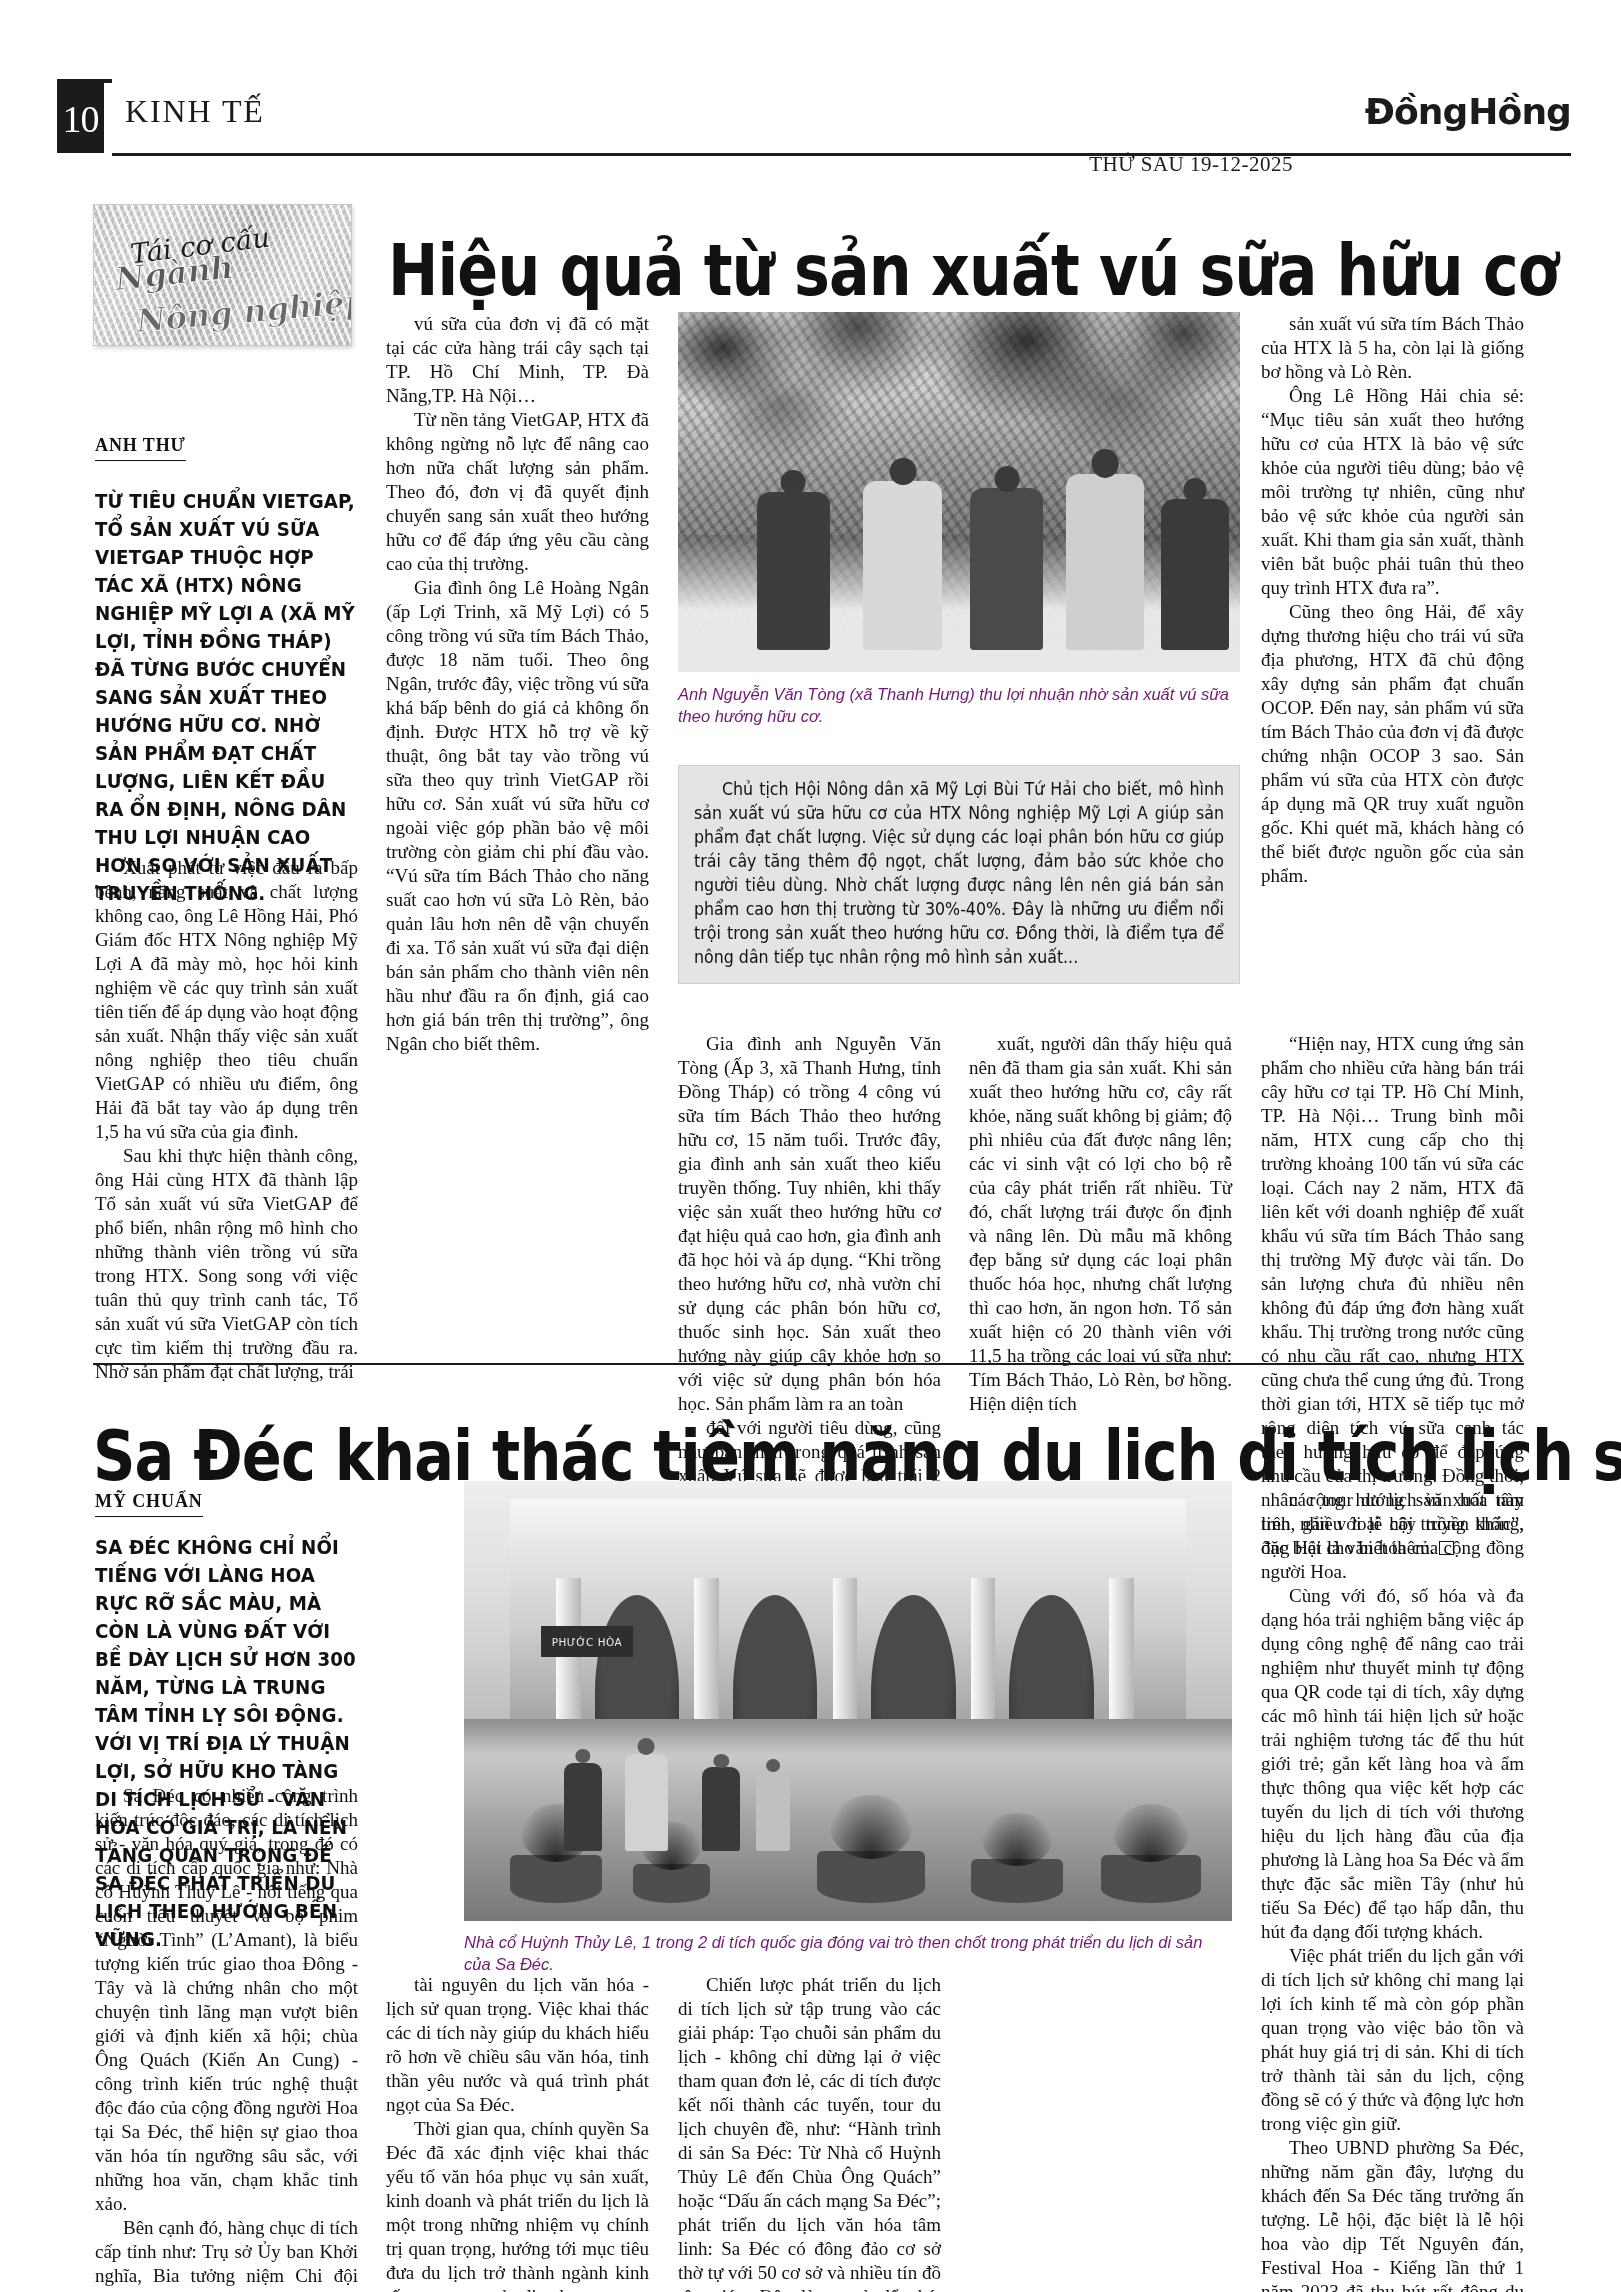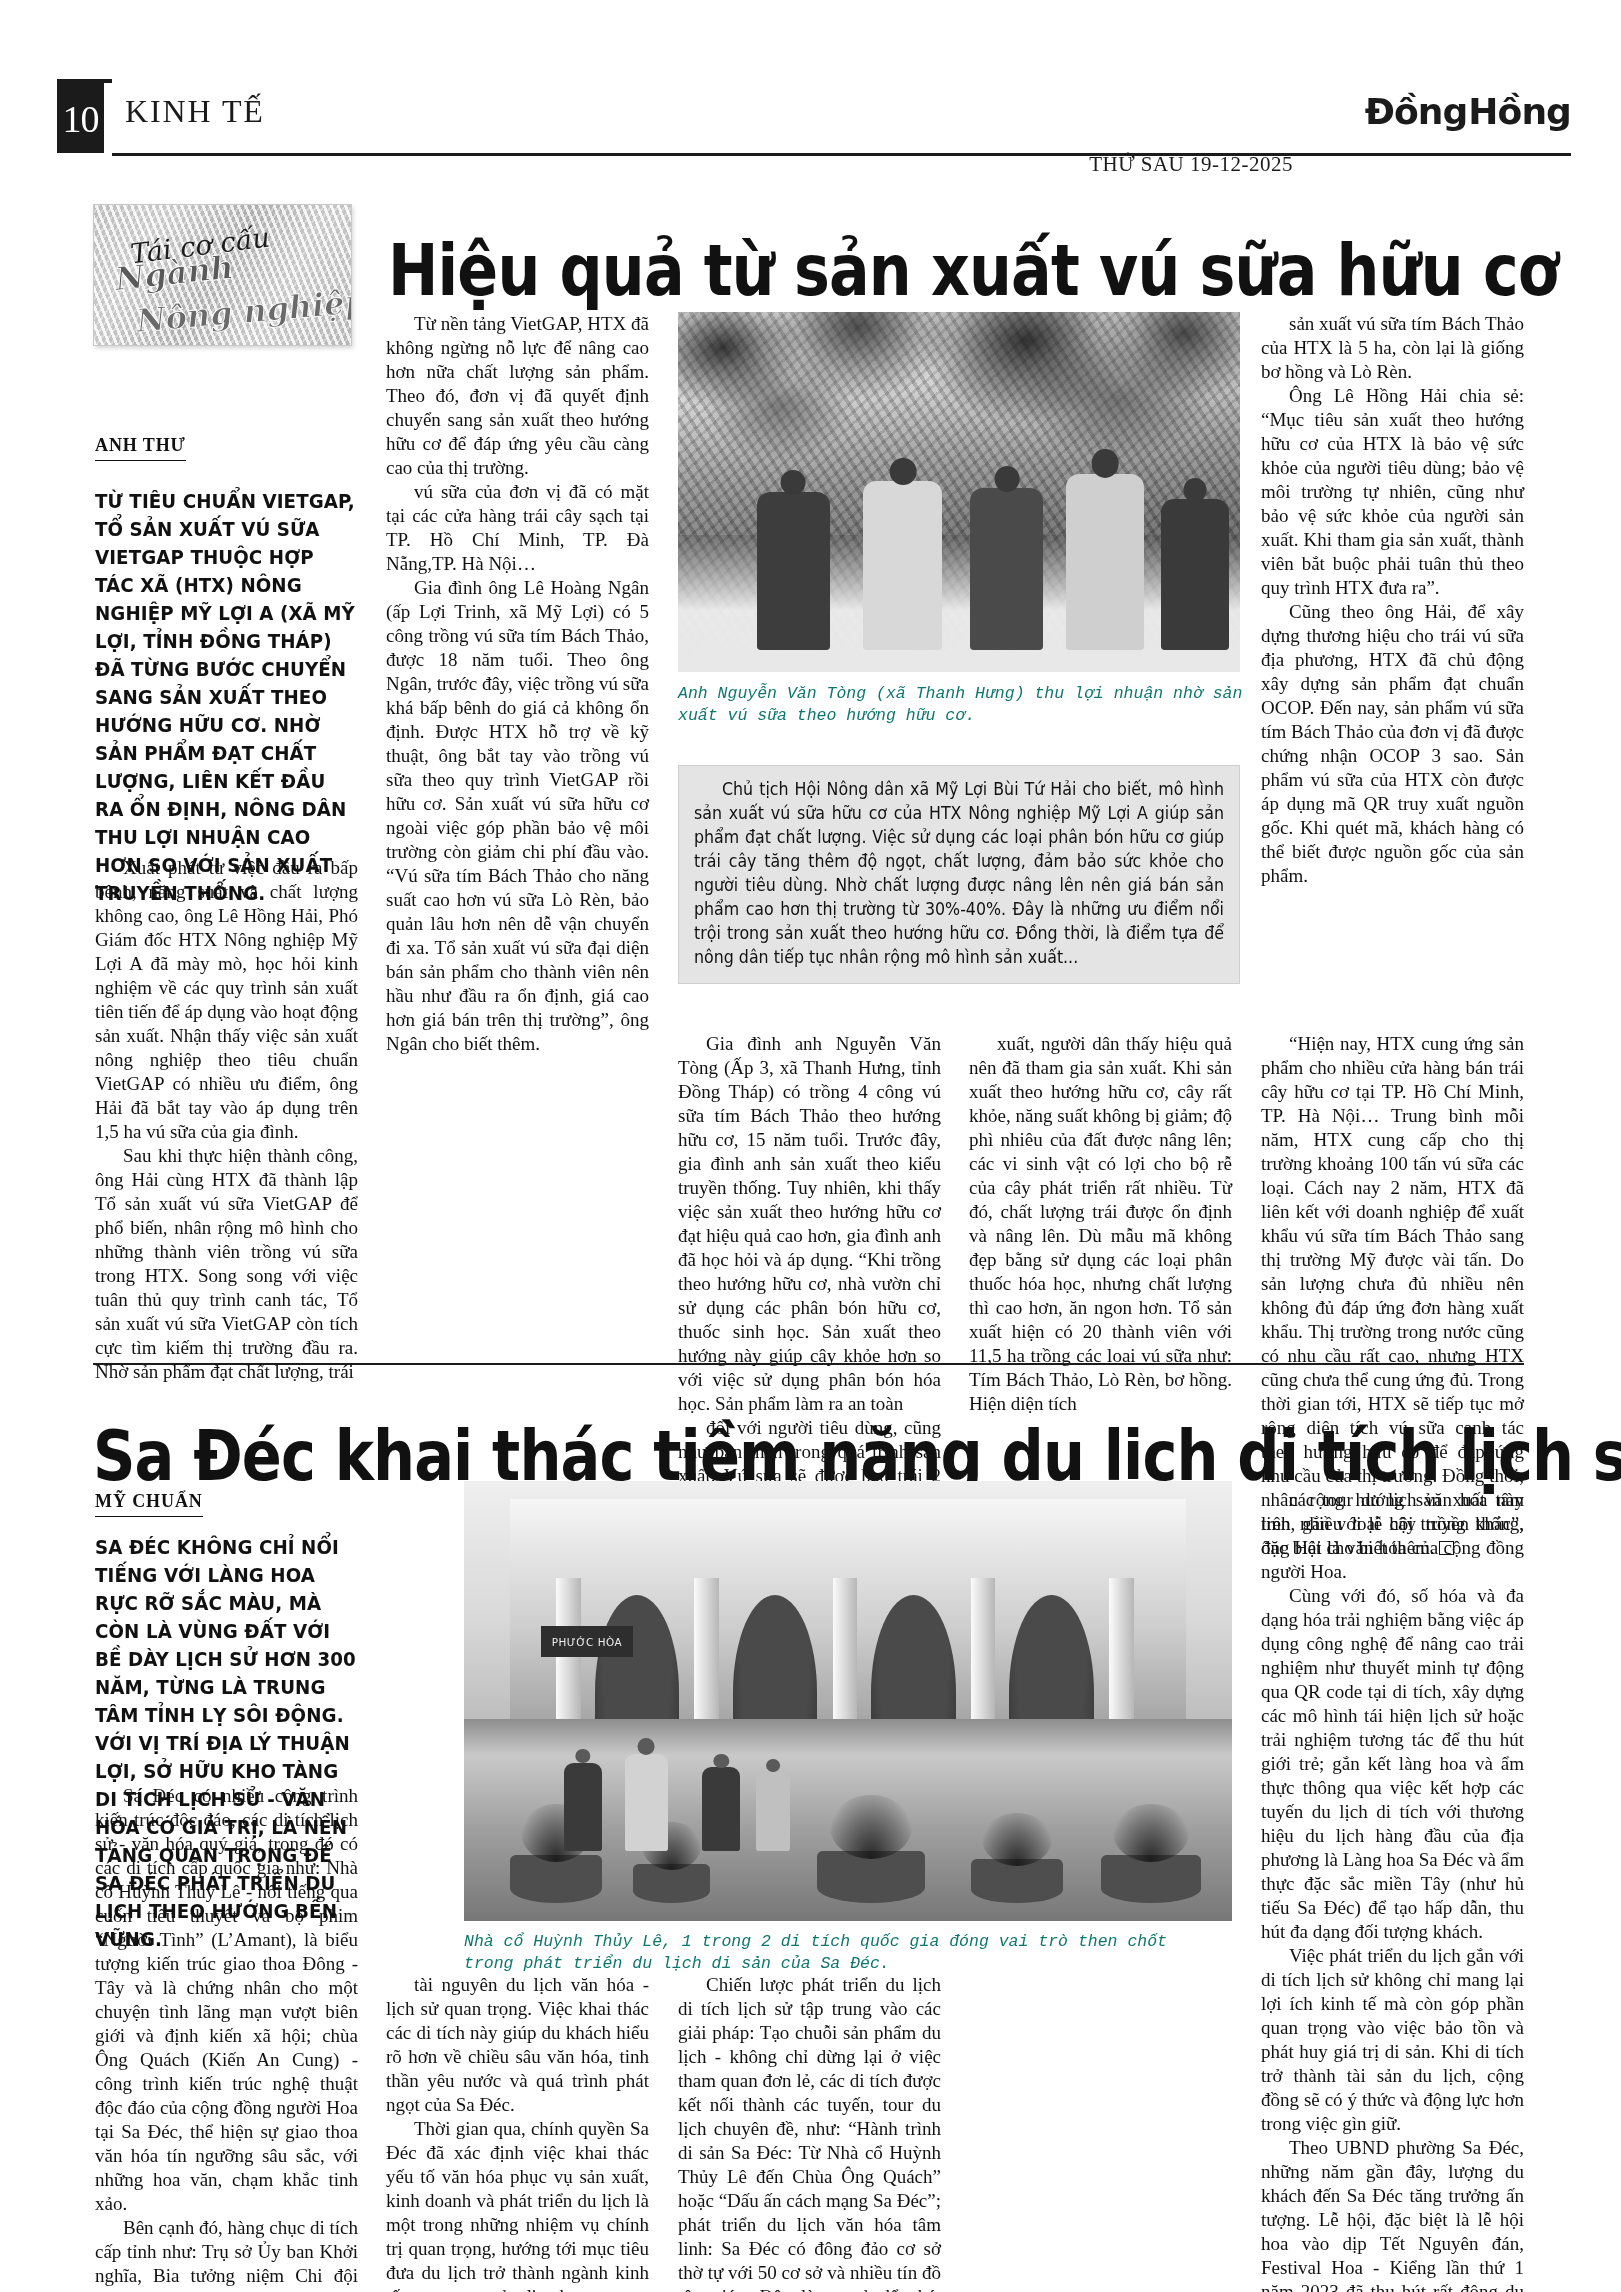--- a/index.html
+++ b/index.html
@@ -134,22 +134,22 @@
   .fig{position:absolute;bottom:6%;background:#2a2a2a;border-radius:13.2px 13.2px 3.8px 3.8px;}
   .fig:after{content:"";position:absolute;left:50%;top:-14%;width:34%;height:16%;
     transform:translateX(-50%);background:#3a3a3a;border-radius:50%;}
   .fig.f1{left:14%;width:13%;height:44%;background:#3d3d3d;}
   .fig.f2{left:33%;width:14%;height:47%;background:#d8d8d8;}
   .fig.f3{left:52%;width:13%;height:45%;background:#4a4a4a;}
   .fig.f4{left:69%;width:14%;height:49%;background:#cfcfcf;}
   .fig.f5{left:86%;width:12%;height:42%;background:#3a3a3a;}
 
   .caption{
-    position:absolute;font-family:Liberation Mono, monospace;
-    font-style:italic;font-weight:normal;font-size:16.5px;line-height:22px;color:#0f766e;
+    position:absolute;font-family:Liberation Sans, sans-serif;
+    font-style:italic;font-weight:normal;font-size:16.5px;line-height:22px;color:#701a75;
   }
   #a1cap{left:678px;top:683px;width:568px;}
 
   
   .quotebox{
     position:absolute;left:678px;top:765px;width:562px;
     background:#e4e4e4;border:0.9px solid #cfcfcf;padding:11.4px 15px 13.2px 15px;
     box-sizing:border-box;
   }
   .quotebox p{
@@ -225,22 +225,22 @@
   <div class="byline" id="byline-1">ANH THƯ</div>
 
   <div class="lead" id="lead-1">TỪ TIÊU CHUẨN VIETGAP, TỔ SẢN XUẤT VÚ SỮA VIETGAP THUỘC HỢP TÁC XÃ (HTX) NÔNG NGHIỆP MỸ LỢI A (XÃ MỸ LỢI, TỈNH ĐỒNG THÁP) ĐÃ TỪNG BƯỚC CHUYỂN SANG SẢN XUẤT THEO HƯỚNG HỮU CƠ. NHỜ SẢN PHẨM ĐẠT CHẤT LƯỢNG, LIÊN KẾT ĐẦU RA ỔN ĐỊNH, NÔNG DÂN THU LỢI NHUẬN CAO HƠN SO VỚI SẢN XUẤT TRUYỀN THỐNG.</div>
 
   <div class="col" id="a1c1">
     <p>Xuất phát từ việc đầu ra bấp bênh, năng suất và chất lượng không cao, ông Lê Hồng Hải, Phó Giám đốc HTX Nông nghiệp Mỹ Lợi A đã mày mò, học hỏi kinh nghiệm về các quy trình sản xuất tiên tiến để áp dụng vào hoạt động sản xuất. Nhận thấy việc sản xuất nông nghiệp theo tiêu chuẩn VietGAP có nhiều ưu điểm, ông Hải đã bắt tay vào áp dụng trên 1,5 ha vú sữa của gia đình.</p>
     <p>Sau khi thực hiện thành công, ông Hải cùng HTX đã thành lập Tổ sản xuất vú sữa VietGAP để phổ biến, nhân rộng mô hình cho những thành viên trồng vú sữa trong HTX. Song song với việc tuân thủ quy trình canh tác, Tổ sản xuất vú sữa VietGAP còn tích cực tìm kiếm thị trường đầu ra. Nhờ sản phẩm đạt chất lượng, trái</p>
   </div>
 
   <div class="col" id="a1c2">
+    <p>vú sữa của đơn vị đã có mặt tại các cửa hàng trái cây sạch tại TP. Hồ Chí Minh, TP. Đà Nẵng,TP. Hà Nội…</p>
     <p>Từ nền tảng VietGAP, HTX đã không ngừng nỗ lực để nâng cao hơn nữa chất lượng sản phẩm. Theo đó, đơn vị đã quyết định chuyển sang sản xuất theo hướng hữu cơ để đáp ứng yêu cầu càng cao của thị trường.</p>
-    <p>vú sữa của đơn vị đã có mặt tại các cửa hàng trái cây sạch tại TP. Hồ Chí Minh, TP. Đà Nẵng,TP. Hà Nội…</p>
     <p>Gia đình ông Lê Hoàng Ngân (ấp Lợi Trinh, xã Mỹ Lợi) có 5 công trồng vú sữa tím Bách Thảo, được 18 năm tuổi. Theo ông Ngân, trước đây, việc trồng vú sữa khá bấp bênh do giá cả không ổn định. Được HTX hỗ trợ về kỹ thuật, ông bắt tay vào trồng vú sữa theo quy trình VietGAP rồi hữu cơ. Sản xuất vú sữa hữu cơ ngoài việc góp phần bảo vệ môi trường còn giảm chi phí đầu vào. “Vú sữa tím Bách Thảo cho năng suất cao hơn vú sữa Lò Rèn, bảo quản lâu hơn nên dễ vận chuyển đi xa. Tổ sản xuất vú sữa đại diện bán sản phẩm cho thành viên nên hầu như đầu ra ổn định, giá cao hơn giá bán trên thị trường”, ông Ngân cho biết thêm.</p>
   </div>
 
   <div class="photo" id="a1photo">
     <div class="ph-sky"></div>
     <div class="ph-foliage"></div>
     <div class="ph-ground"></div>
     <div class="fig f1"></div>
     <div class="fig f2"></div>
     <div class="fig f3"></div>

